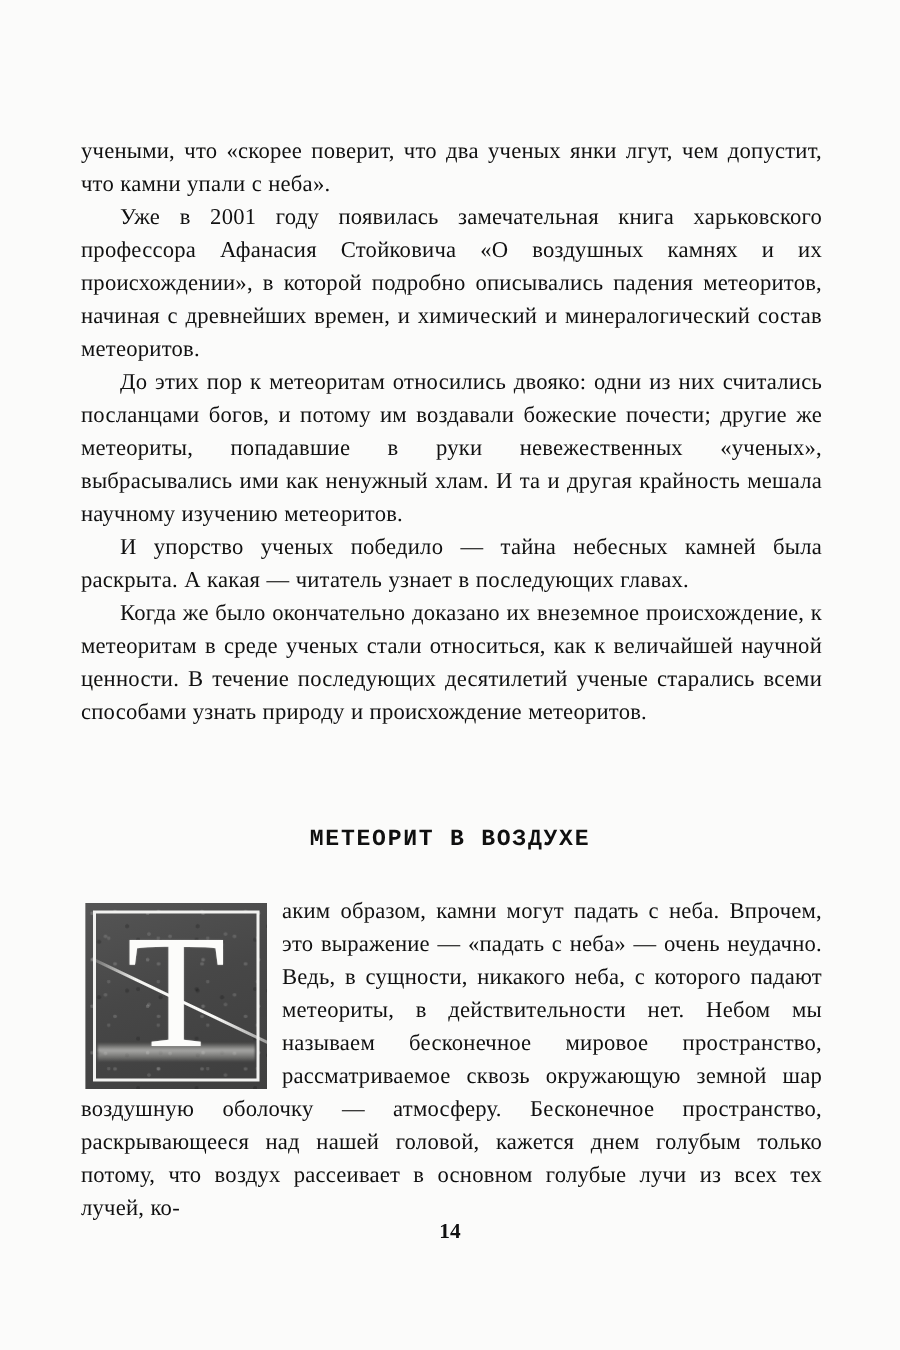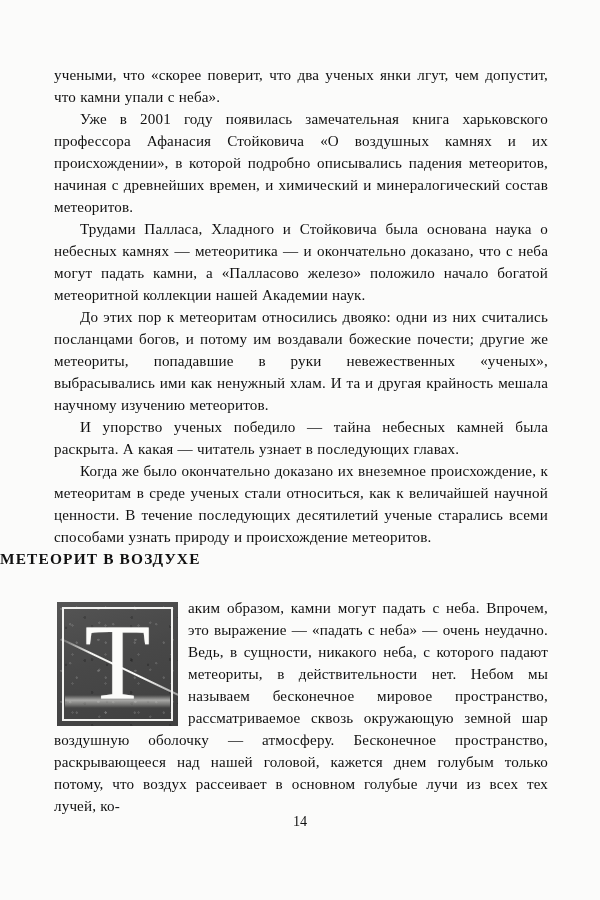--- a/index.html
+++ b/index.html
@@ -14,21 +14,21 @@
     font-family: "Liberation Serif", "DejaVu Serif", serif;
     color: #101010;
     overflow: hidden;
   }
 
   .page {
     position: relative;
     width: 600px;
     height: 900px;
     box-sizing: border-box;
-    padding: 64px 52px 0 54px;
+    padding: 90px 52px 0 54px;
     background: #fbfbfa;
   }
 
   
   .textblock {
     width: 494px;
   }
 
   p.para {
     margin: 0;
@@ -42,28 +42,30 @@
     word-spacing: 0.02em;
   }
   p.para.noindent {
     text-indent: 0;
   }
 
   
   .chapter-heading {
     margin: 0;
     padding: 0;
+    text-align: center;
     font-size: 15.4px;
     font-weight: bold;
     letter-spacing: 0.075em;
     line-height: 20px;
     position: absolute;
     top: 549px;
     left: 0;
     right: 0;
+    font-family: Liberation Mono, monospace;
   }
 
   
   .dropcap-section {
     position: absolute;
     top: 597px;
     left: 54px;
     width: 494px;
   }
 
@@ -150,32 +152,31 @@
 
   
   .folio {
     position: absolute;
     left: 0;
     right: 0;
     top: 812px;
     text-align: center;
     font-size: 14.2px;
     line-height: 18px;
-    font-weight: normal;
+    font-weight: bold;
   }
 </style>
 </head>
 <body>
 
 <div class="page">
 
   <div class="textblock">
     <p class="para noindent">учеными, что «скорее поверит, что два ученых янки лгут, чем допустит, что камни упали с неба».</p>
     <p class="para">Уже в 2001 году появилась замечательная книга харьковского профессора Афанасия Стойковича «О воздушных камнях и их происхождении», в которой подробно описывались падения метеоритов, начиная с древнейших времен, и химический и минералогический состав метеоритов.</p>
-    <p class="para">Трудами Палласа, Хладного и Стойковича была основана наука о небесных камнях — метеоритика — и окончательно доказано, что с неба могут падать камни, а «Палласово железо» положило начало богатой метеоритной коллекции нашей Академии наук.</p>
     <p class="para">До этих пор к метеоритам относились двояко: одни из них считались посланцами богов, и потому им воздавали божеские почести; другие же метеориты, попадавшие в руки невежественных «ученых», выбрасывались ими как ненужный хлам. И та и другая крайность мешала научному изучению метеоритов.</p>
     <p class="para">И упорство ученых победило — тайна небесных камней была раскрыта. А какая — читатель узнает в последующих главах.</p>
     <p class="para">Когда же было окончательно доказано их внеземное происхождение, к метеоритам в среде ученых стали относиться, как к величайшей научной ценности. В течение последующих десятилетий ученые старались всеми способами узнать природу и происхождение метеоритов.</p>
   </div>
 
   <h2 class="chapter-heading">МЕТЕОРИТ В ВОЗДУХЕ</h2>
 
   <div class="dropcap-section clearfix">
     <div class="dropcap">
       <div class="grain"></div>

